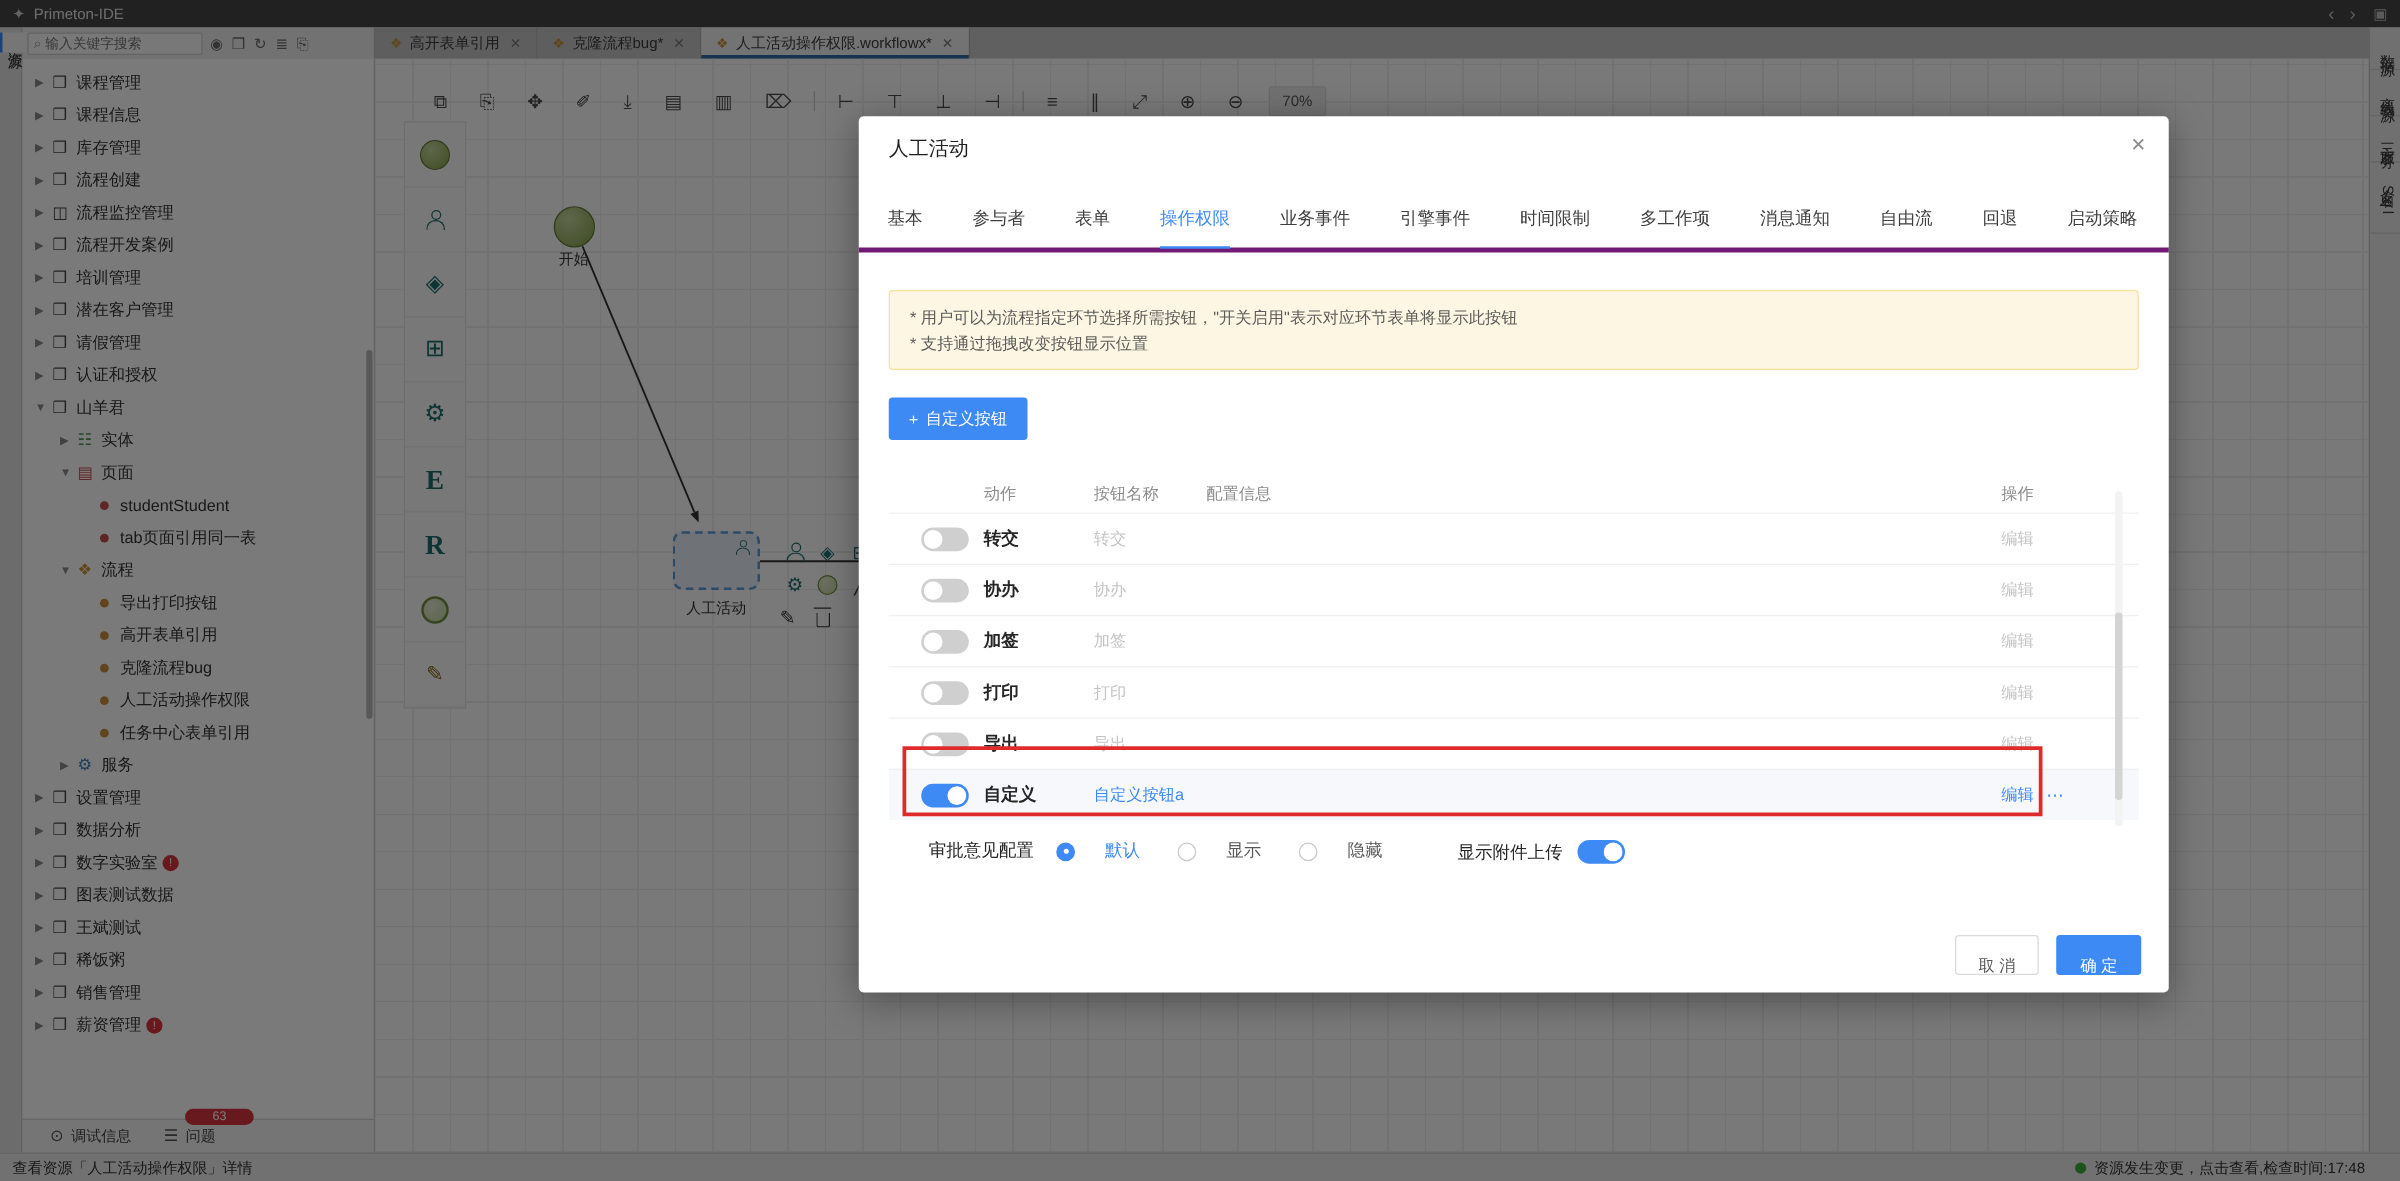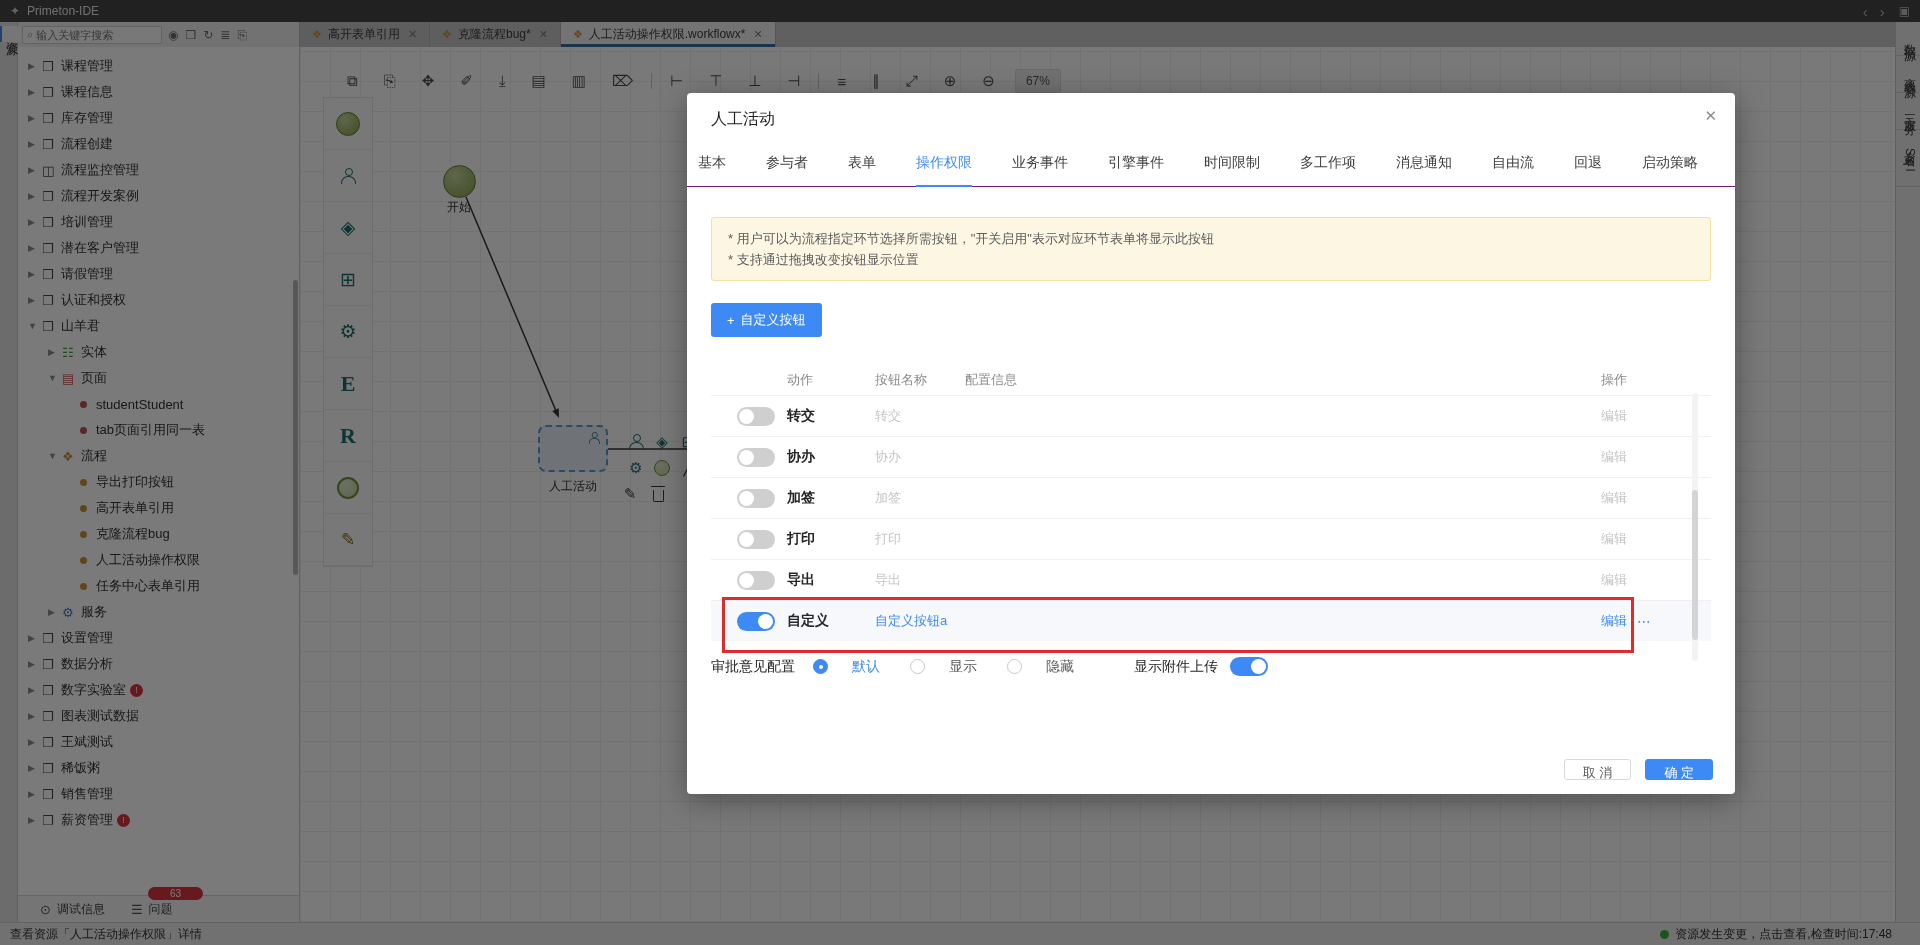--- a/index.html
+++ b/index.html
@@ -105,21 +105,21 @@
     display:flex; align-items:center; justify-content:space-between; padding:0 28px 0 10px; font-size:12px; color:#333; }
   .statusbar .right { display:flex; align-items:center; gap:6px; cursor:pointer; }
   .gdot { width:9px; height:9px; border-radius:50%; background:#3fae3f; }
 
   
   .mask { position:absolute; inset:0; background:rgba(0,0,0,.52); z-index:40; }
   .dialog { position:absolute; left:687px; top:93px; width:1048px; height:701px; background:#fff; border-radius:4px;
     box-shadow:0 6px 30px rgba(0,0,0,.35); z-index:50; }
   .dlg-title { font-size:16px; color:#1f1f1f; padding:16px 24px 0; }
   .dlg-close { position:absolute; top:14px; right:18px; font-size:15px; color:#8c8c8c; cursor:pointer; }
-  .dlg-tabs { display:flex; gap:40px; padding:0 11px; margin-top:24px; border-bottom:1px solid #701a75; }
+  .dlg-tabs { display:flex; gap:40px; padding:0 23px; margin-top:36px; border-bottom:4px solid #701a75; }
   .dlg-tab { font-size:14px; color:#404040; padding-bottom:13px; cursor:pointer; white-space:nowrap; }
   .dlg-tab.active { color:#3D8AF5; border-bottom:2px solid #3D8AF5; margin-bottom:-1px; }
   .dlg-body { padding:0 24px; position:relative; }
   .notice { margin-top:30px; background:#FDF6E2; border:1px solid #F5E0A3; border-radius:3px; padding:10px 16px;
     font-size:13px; color:#5c5c5c; line-height:21px; }
   .add-btn { margin-top:22px; display:inline-flex; align-items:center; gap:6px; background:#3D8AF5; color:#fff; font-size:13px;
     border:none; border-radius:3px; padding:8px 16px; cursor:pointer; }
   .thead { display:flex; align-items:center; margin-top:28px; height:30px; font-size:13px; color:#8c8c8c; }
   .thead .h-act { margin-left:76px; width:88px; }
   .thead .h-name { width:90px; }
@@ -137,30 +137,30 @@
   .tname { width:90px; font-size:13px; color:#c4c4c4; }
   .tname.link { color:#3D8AF5; cursor:pointer; }
   .tconf { flex:1; }
   .top-cell { width:110px; display:flex; align-items:center; gap:10px; font-size:13px; }
   .top-cell .edit { color:#c4c4c4; cursor:pointer; }
   .top-cell .edit.on { color:#3D8AF5; }
   .top-cell .more { color:#3D8AF5; cursor:pointer; font-size:14px; }
   .tbl-scroll { position:absolute; right:37px; top:300px; width:6px; height:268px; background:#f3f3f3; border-radius:3px; }
   .tbl-scroll .thumb { position:absolute; left:0; top:97px; width:6px; height:150px; background:#d4d4d4; border-radius:3px; }
   .red-box { position:absolute; left:35px; top:504px; width:912px; height:56px; border:3px solid #E02B2B; z-index:5; pointer-events:none; }
-  .controls-row { display:flex; align-items:center; margin-top:16px; font-size:14px; color:#262626; }
+  .controls-row { display:flex; align-items:flex-start; margin-top:16px; font-size:14px; color:#262626;margin-left:32px; }
   .controls-row .lbl { margin-right:18px; }
   .radio { display:inline-flex; align-items:center; gap:24px; font-size:14px; color:#595959; margin-right:30px; cursor:pointer; }
   .rdot { width:15px; height:15px; border-radius:50%; border:1px solid #c9c9c9; background:#fff; position:relative; flex:0 0 15px; }
   .radio.sel .rdot { border-color:#3D8AF5; background:#3D8AF5; }
   .radio.sel .rdot::after { content:""; position:absolute; inset:4.5px; background:#fff; border-radius:50%; }
   .radio.sel .rlabel { color:#3D8AF5; }
   .attach { display:flex; align-items:center; gap:12px; margin-left:30px; }
   .dlg-footer { position:absolute; right:22px; bottom:14px; display:flex; gap:14px; }
-  .btn { height:21px; padding:4px 18px; border-radius:3px; font-size:13px; cursor:pointer; }
+  .btn { height:21px; padding:15px 18px; border-radius:3px; font-size:13px; cursor:pointer; }
   .btn.ghost { background:#fff; border:1px solid #d9d9d9; color:#595959; }
   .btn.primary { background:#3D8AF5; border:1px solid #3D8AF5; color:#fff; }
 </style>
 </head>
 <body>
 
 <div class="screen">
 
   <div class="titlebar">
     <span class="logo">✦</span>
@@ -385,21 +385,21 @@
       <span class="tbi">⊢</span>
       <span class="tbi">⊤</span>
       <span class="tbi">⊥</span>
       <span class="tbi">⊣</span>
       <span class="sep"></span>
       <span class="tbi">≡</span>
       <span class="tbi">∥</span>
       <span class="tbi">⤢</span>
       <span class="tbi">⊕</span>
       <span class="tbi">⊖</span>
-      <span class="zoom-box">67%</span>
+      <span class="zoom-box">70%</span>
     </div>
 
     <div class="palette">
       <div class="pal-cell">
           <span class="circle-start"></span>
         </div>
       <div class="pal-cell">
           <span class="icon-person"></span>
         </div>
       <div class="pal-cell">

